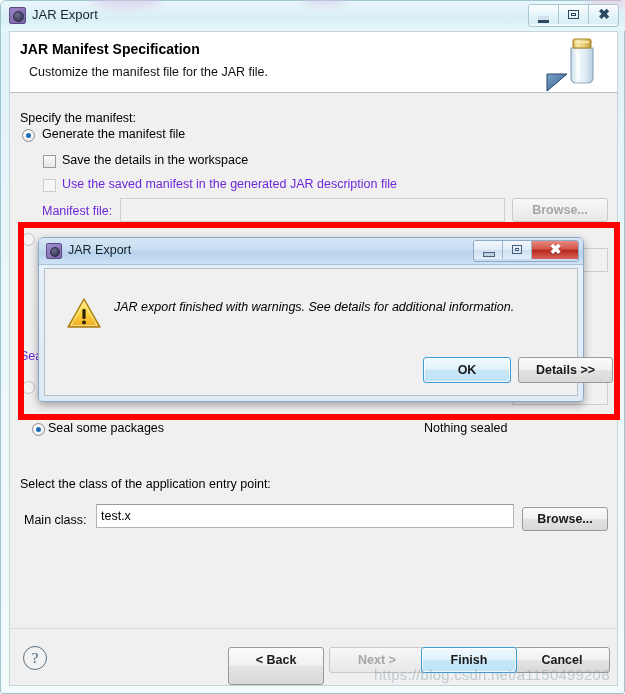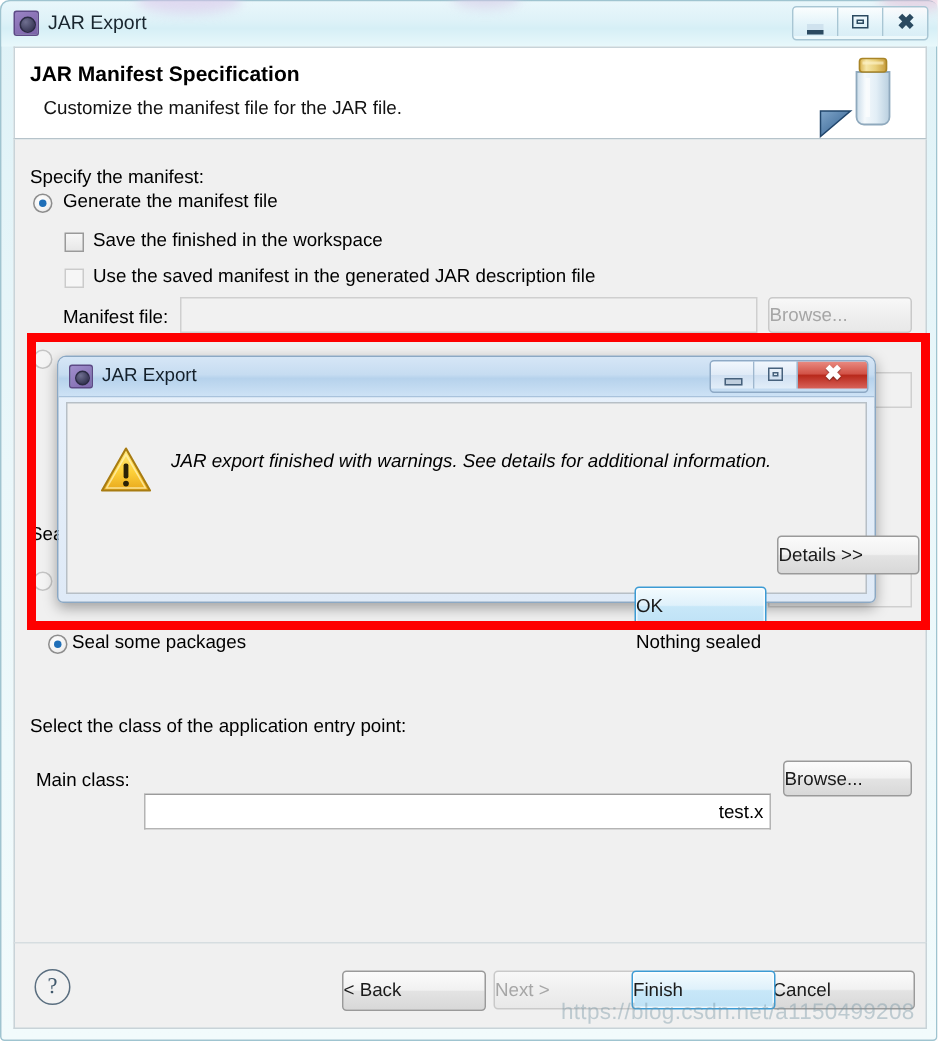--- a/index.html
+++ b/index.html
@@ -158,21 +158,21 @@
     border-right: 1px solid #c8d3d8;
     box-sizing: border-box;
   }
 
   .lbl {
     position: absolute;
     font-size: 12.5px;
     color: #000;
     white-space: nowrap;
   }
-  .lbl.dim { color: #000000; }
+  .lbl.dim { color: #6d28d9; }
 
   
   .radio {
     position: absolute;
     width: 13px; height: 13px;
     border-radius: 50%;
     box-sizing: border-box;
     background: radial-gradient(circle at 40% 35%, #ffffff 0%, #f2f2f2 60%, #dfdfdf 100%);
     border: 1px solid #8d8d8d;
   }
@@ -213,24 +213,25 @@
 
   
   .btn {
     position: absolute;
     box-sizing: border-box;
     background: linear-gradient(180deg, #fbfbfb 0%, #f1f1f1 48%, #e3e3e3 52%, #d8d8d8 100%);
     border: 1px solid #9a9a9a;
     border-radius: 3px;
     font-size: 12.5px;
     color: #1a1a1a;
-    text-align: left;
+    text-align: center;
     line-height: 22px;
     white-space: nowrap;
     font-family: "Liberation Sans", sans-serif;
+    font-weight: bold;
   }
   .btn.dim {
     color: #a6a6a6;
     border-color: #c9c9c9;
     background: linear-gradient(180deg, #f8f8f8 0%, #efefef 50%, #e8e8e8 100%);
   }
   .btn.default {
     border: 1px solid #3c9bd4;
     background: linear-gradient(180deg, #f3fbfe 0%, #dff1fb 48%, #c7e7f8 52%, #bfe2f6 100%);
     box-shadow: inset 0 0 0 1px rgba(255,255,255,.75);
@@ -456,48 +457,48 @@
   </div>
 
   <div id="wizard-body">
 
     <span class="lbl" style="left:10px; top:18px;">Specify the manifest:</span>
 
     <span class="radio checked" style="left:12px; top:36px;"></span>
     <span class="lbl" style="left:32px; top:34px;">Generate the manifest file</span>
 
     <span class="chk" style="left:33px; top:62px;"></span>
-    <span class="lbl" style="left:52px; top:60px;">Save the finished in the workspace</span>
+    <span class="lbl" style="left:52px; top:60px;">Save the details in the workspace</span>
 
     <span class="chk dim" style="left:33px; top:86px;"></span>
     <span class="lbl dim" style="left:52px; top:84px;">Use the saved manifest in the generated JAR description file</span>
 
     <span class="lbl dim" style="left:32px; top:111px;">Manifest file:</span>
     <span class="field dim" style="left:110px; top:105px; width:385px; height:24px;"></span>
     <span class="btn dim" style="left:502px; top:105px; width:96px; height:24px; line-height:22px;">Browse...</span>
 
     <span class="radio dim" style="left:12px; top:140px;"></span>
     <span class="field dim" style="left:502px; top:155px; width:96px; height:24px;"></span>
     <span class="lbl dim" style="left:10px; top:256px;">Sea</span>
     <span class="radio dim" style="left:12px; top:288px;"></span>
     <span class="field dim" style="left:502px; top:288px; width:96px; height:24px;"></span>
 
     <span class="radio checked" style="left:22px; top:330px;"></span>
     <span class="lbl" style="left:38px; top:328px;">Seal some packages</span>
     <span class="lbl" style="left:414px; top:328px;">Nothing sealed</span>
 
     <span class="lbl" style="left:10px; top:384px;">Select the class of the application entry point:</span>
     <span class="lbl" style="left:14px; top:420px;">Main class:</span>
-    <span class="field" style="left:86px; top:436px; width:418px; height:24px;text-align:right;">test.x</span>
+    <span class="field" style="left:86px; top:411px; width:418px; height:24px;">test.x</span>
     <span class="btn" style="left:512px; top:414px; width:86px; height:24px;">Browse...</span>
   </div>
 
   <div id="wizard-footer">
     <div id="help-icon">?</div>
-    <span class="btn" style="left:218px; top:18px; width:96px; height:27px; line-height:24px;">&lt; Back</span>
+    <span class="btn" style="left:218px; top:18px; width:96px; height:38px; line-height:24px;">&lt; Back</span>
     <span class="btn dim" style="left:319px; top:18px; width:96px; height:26px; line-height:24px;">Next &gt;</span>
     <span class="btn" style="left:504px; top:18px; width:96px; height:26px; line-height:24px;">Cancel</span>
     <span class="btn default" style="left:411px; top:18px; width:96px; height:26px; line-height:24px;">Finish</span>
   </div>
 </div>
 
 <div id="modal-dialog">
   <div id="modal-titlebar">
     <div id="modal-app-icon"></div>
     <div id="modal-title-text">JAR Export</div>
@@ -525,20 +526,20 @@
         </linearGradient>
       </defs>
       <path d="M17 2 L33 30 L1 30 Z" fill="url(#warnG)" stroke="#a87c12" stroke-width="1.4" stroke-linejoin="round"></path>
       <path d="M17 6 L30 28.4 L4 28.4 Z" fill="none" stroke="#fff3b8" stroke-width="1" opacity=".75"></path>
       <rect x="15.4" y="12" width="3.2" height="10" rx="1.3" fill="#2a2207"></rect>
       <circle cx="17" cy="25.4" r="1.9" fill="#2a2207"></circle>
     </svg>
 
     <div id="modal-message">JAR export finished with warnings. See details for additional information.</div>
 
-    <span class="btn default" style="position:absolute; left:378px; top:88px; width:88px; height:26px; line-height:24px;margin-top:34px;">OK</span>
+    <span class="btn default" style="position:absolute; left:378px; top:88px; width:88px; height:26px; line-height:24px;">OK</span>
     <span class="btn" style="position:absolute; left:473px; top:88px; width:95px; height:26px; line-height:24px;">Details &gt;&gt;</span>
   </div>
 </div>
 
 <div id="annotation-rect"></div>
 
 <div id="watermark">https://blog.csdn.net/a1150499208</div>
 
 </body></html>

